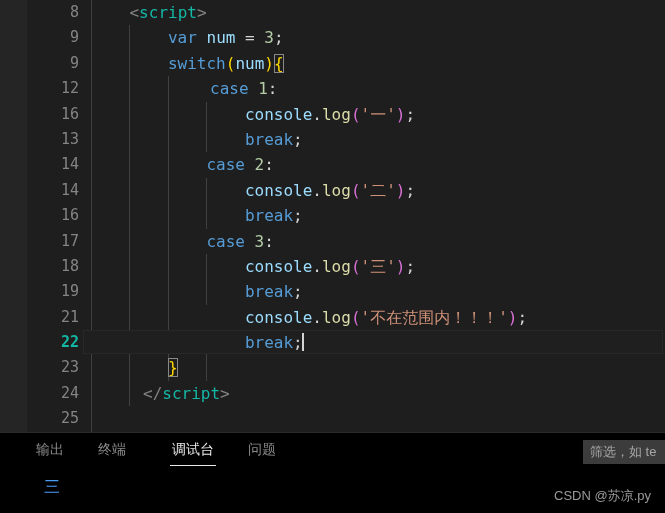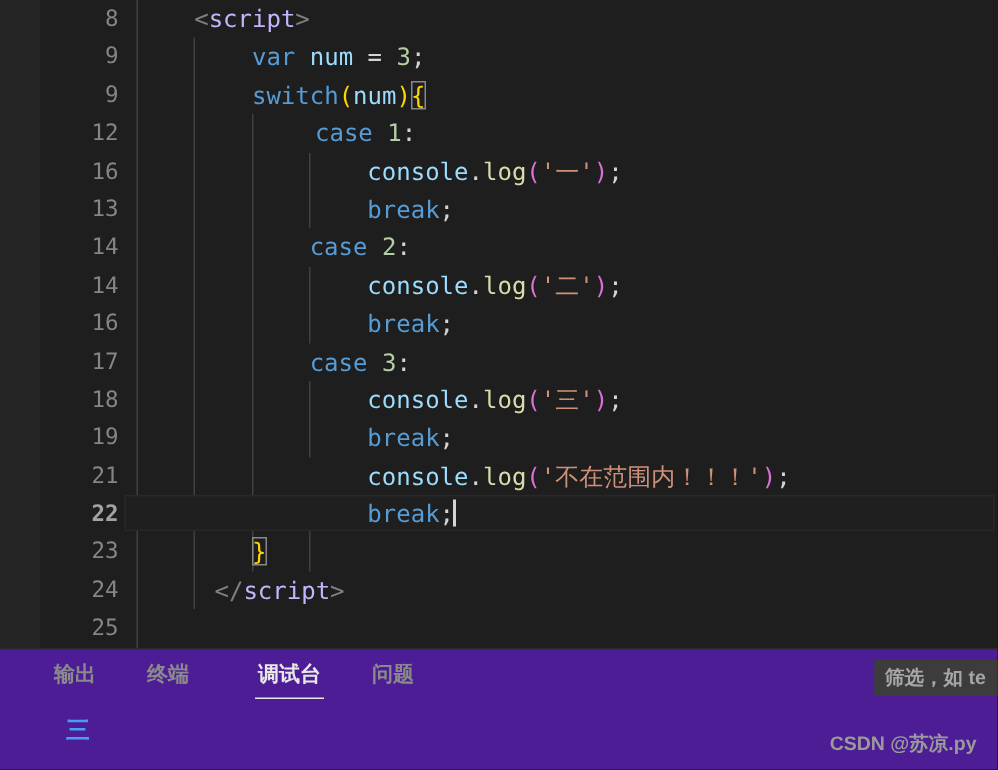--- a/index.html
+++ b/index.html
@@ -14,63 +14,62 @@
   .editor-wrap{position:relative;height:432px;display:flex;overflow:hidden;background:#1e1e1e;}
   .activity-strip{width:27px;height:100%;background:#252526;flex:0 0 27px;}
   .editor{position:relative;flex:1;height:100%;background:#1e1e1e;overflow:hidden;}
 
   .row{position:relative;height:25.4px;line-height:25.4px;white-space:pre;}
   .gutter{
     position:absolute;left:0;top:0;width:52px;text-align:right;
     color:#858585;font-size:15px;font-family:"DejaVu Sans Mono","Liberation Mono",monospace;
     letter-spacing:0px;
   }
-  .row.active .gutter{color:#a3a3a3;font-weight:bold;}
+  .row.active .gutter{color:#14b8a6;font-weight:bold;}
   .code{
     position:absolute;left:64px;top:0;right:0;
     font-size:16px;
     font-family:"DejaVu Sans Mono","Liberation Mono",monospace;
     color:#d4d4d4;white-space:pre;
   }
   
   .row.active .cl-box{
     position:absolute;left:56px;right:2px;top:0px;height:24px;
     border:1px solid #282828;box-sizing:border-box;
     background:#1f1f1f;
   }
 
   
   .guides{position:absolute;left:0;top:0;right:0;bottom:0;pointer-events:none;}
   .guide{position:absolute;width:1px;background:#404040;}
 
   
   .t-tagpunct{color:#808080;}
-  .t-tag{color:#c4b5fd;}
+  .t-tag{color:#14b8a6;}
   .t-kw{color:#569cd6;}
   .t-var{color:#9cdcfe;}
   .t-op{color:#d4d4d4;}
   .t-num{color:#b5cea8;}
   .t-fn{color:#dcdcaa;}
   .t-paren-y{color:#ffd700;}
   .t-paren-m{color:#da70d6;}
   .t-str{color:#ce9178;}
   .t-punct{color:#d4d4d4;}
   .t-brace{color:#ffd700;}
   .brace-match{outline:1px solid #888888;outline-offset:-1px;}
 
   .cursor{
     display:inline-block;width:2px;height:18px;background:#d4d4d4;
     vertical-align:-3px;margin-left:-1px;
   }
 
   
   .panel{
-    flex:1;background:#4c1d95;border-top:1px solid #2b2b2b;position:relative;
+    flex:1;background:#000000;border-top:1px solid #2b2b2b;position:relative;
     font-family:"Liberation Sans","DejaVu Sans",sans-serif;
-    font-weight:bold;
   }
   .panel-header{height:38px;display:flex;align-items:center;padding-left:36px;position:relative;}
   .ptab{
     font-size:14px;color:#8a8a8a;margin-right:34px;position:relative;
     padding-bottom:4px;cursor:default;
   }
   .ptab.active{color:#e7e7e7;margin-left:12px;}
   .ptab.active::after{
     content:"";position:absolute;left:-2px;right:-2px;bottom:-3px;height:1px;background:#e7e7e7;
   }

